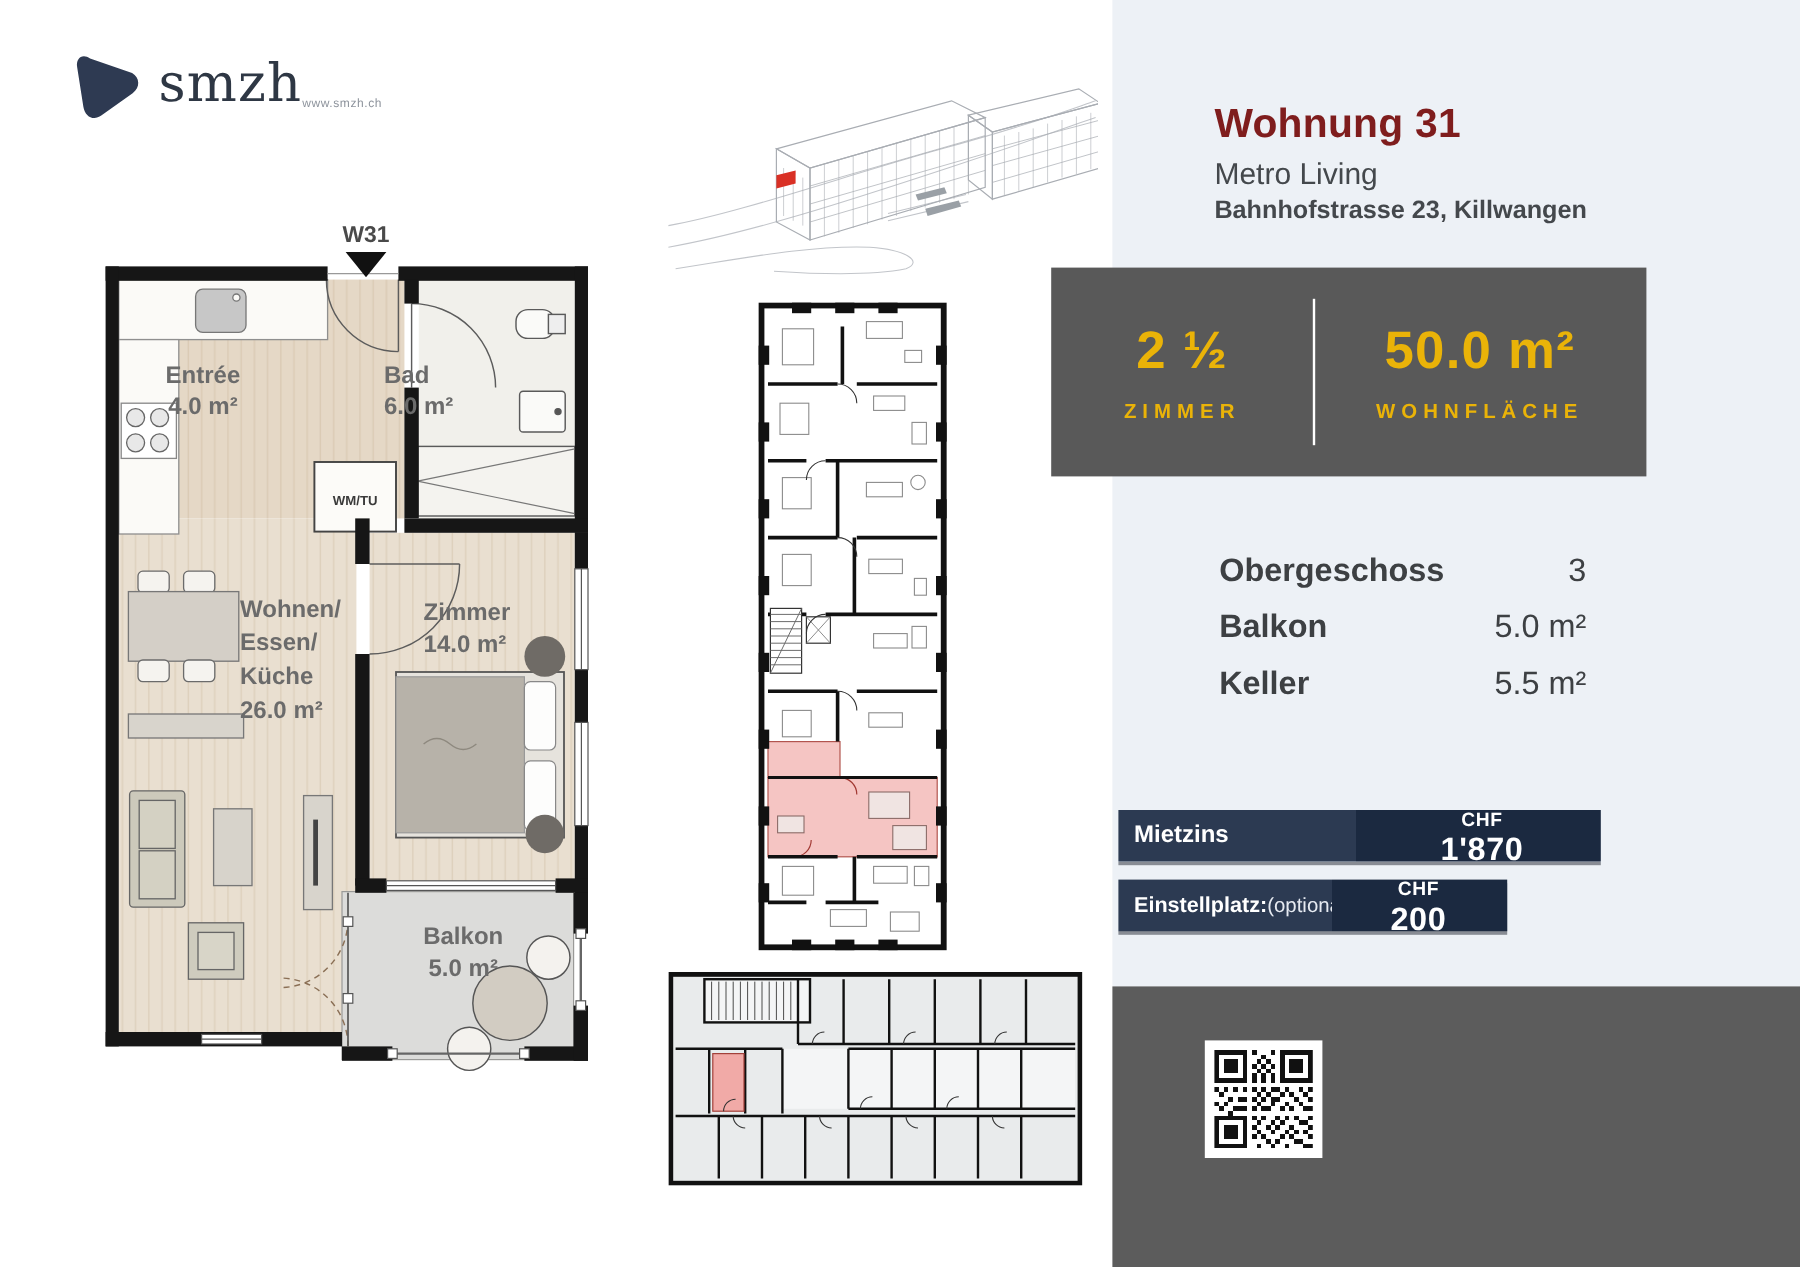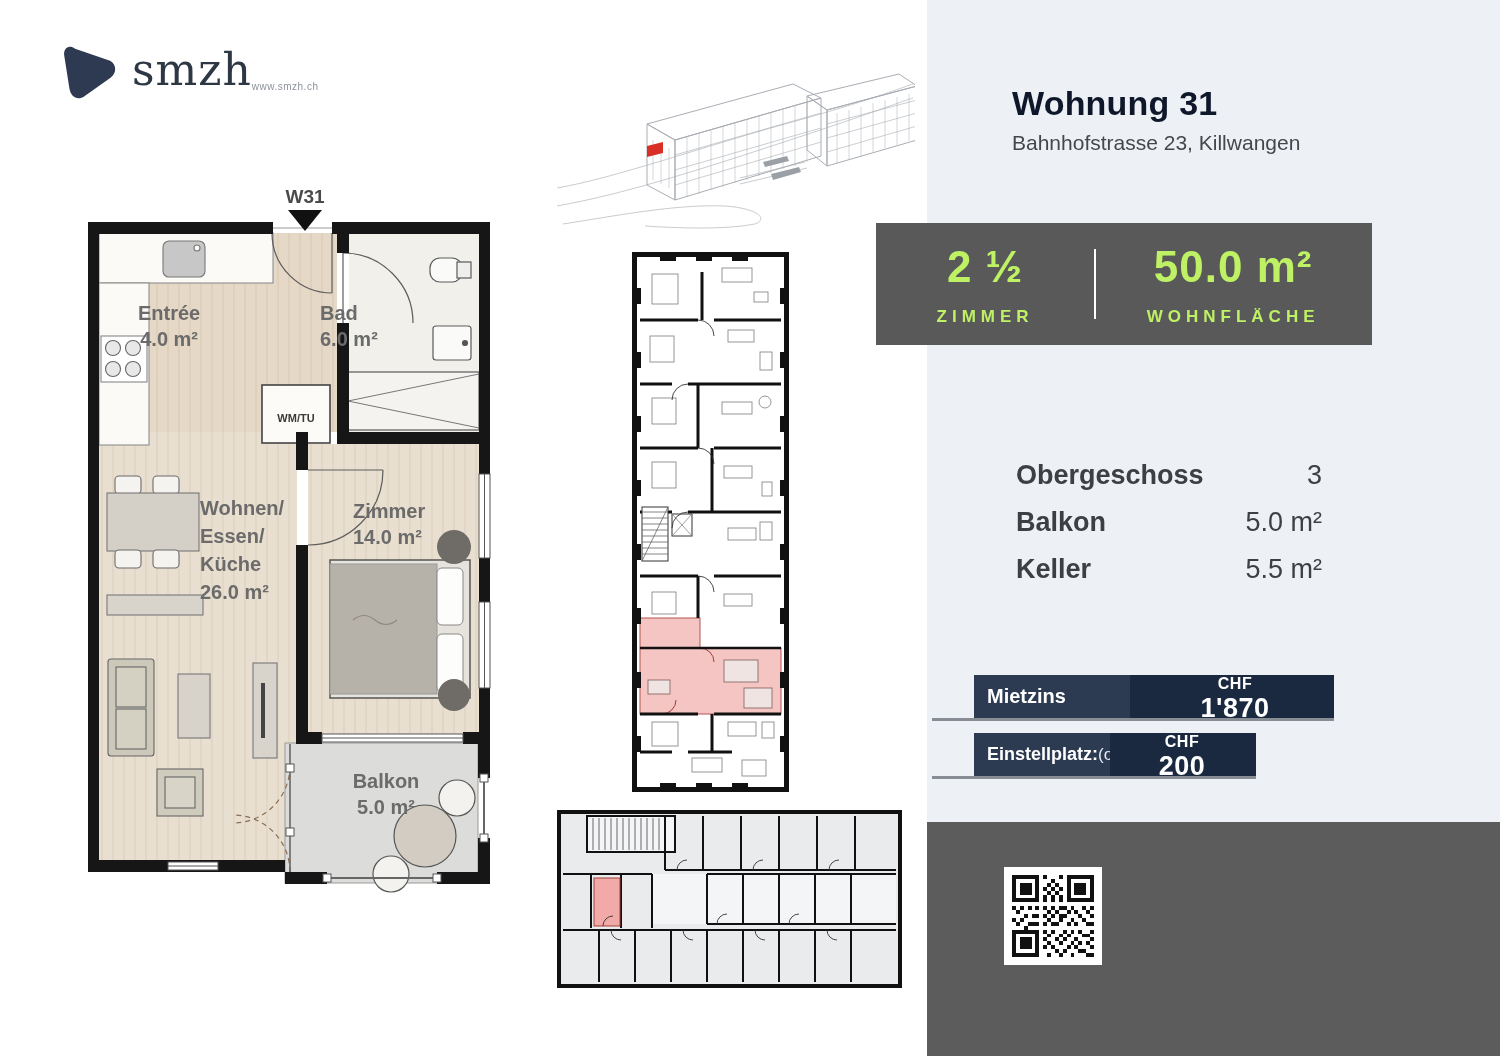--- a/index.html
+++ b/index.html
@@ -23,39 +23,39 @@
       border-left:17px solid transparent;border-right:17px solid transparent;border-top:21px solid #111;}
 
   
   .site-sketch{position:absolute;left:555px;top:28px;width:360px;height:202px;}
   .floor-overview{position:absolute;left:632px;top:252px;width:157px;height:540px;}
   .basement-plan{position:absolute;left:557px;top:810px;width:345px;height:178px;}
 
   
   .panel{position:absolute;left:927px;top:0;width:573px;height:822px;background:#edf1f6;}
   .title-block{position:absolute;left:1012px;top:84px;color:#3d4144;}
-  .title-block h1{margin:0 0 8px 0;font-size:34px;font-weight:700;letter-spacing:.2px;color:#0f172a;}
+  .title-block h1{margin:0 0 8px 0;font-size:34px;font-weight:700;letter-spacing:.2px;color:#7f1d1d;}
   .title-block .project{margin:0 0 4px 0;font-size:25px;font-weight:400;color:#44484c;}
-  .title-block .address{margin:0;font-size:21px;font-weight:400;color:#44484c;}
-
-  .stats-card{position:absolute;left:876px;top:223px;width:496px;height:122px;background:#595959;color:#bef264;display:flex;}
+  .title-block .address{margin:0;font-size:21px;font-weight:700;color:#44484c;}
+
+  .stats-card{position:absolute;left:876px;top:223px;width:496px;height:174px;background:#595959;color:#eab308;display:flex;}
   .stats-col{display:flex;flex-direction:column;align-items:center;justify-content:center;}
   .stats-col.rooms{width:44%;}
   .stats-col.area{flex:1;}
   .stats-divider{position:absolute;left:44%;top:26px;bottom:26px;width:2px;background:#ffffff;}
   .stats-value{font-size:44px;font-weight:600;letter-spacing:1px;}
   .stats-label{margin-top:15px;font-size:17px;font-weight:700;letter-spacing:5px;}
 
   .details{position:absolute;left:1016px;top:460px;width:306px;}
   .detail-row{display:flex;justify-content:space-between;align-items:baseline;font-size:27px;margin-bottom:16px;color:#3d4043;}
   .detail-label{font-weight:700;}
   .detail-value{font-weight:400;}
 
   .price-bar{position:absolute;display:flex;color:#fff;box-shadow:0 3px 0 rgba(13,18,28,.45);}
-  .price-label-sec{flex:1;background:#2c3a52;display:flex;align-items:center;padding:0 10px 0 13px;white-space:nowrap;overflow:hidden;margin-left:42px;}
+  .price-label-sec{flex:1;background:#2c3a52;display:flex;align-items:center;padding:0 10px 0 13px;white-space:nowrap;overflow:hidden;}
   .price-amount-sec{background:#1b2940;display:flex;align-items:center;justify-content:space-between;flex-direction:column;}
   .bar-mietzins{left:932px;top:675px;width:402px;height:43px;}
   .bar-mietzins .price-label-sec{font-size:20px;font-weight:700;}
   .bar-mietzins .price-amount-sec{width:166px;padding:0 16px 0 22px;}
   .bar-einstellplatz{left:932px;top:733px;width:324px;height:43px;}
   .bar-einstellplatz .price-label-sec{font-size:18px;font-weight:700;justify-content:space-between;}
   .bar-einstellplatz .price-amount-sec{width:124px;padding:0 12px 0 10px;}
   .price-note{font-weight:400;font-size:17px;color:#e6eaf1;}
   .chf{font-size:16px;font-weight:700;letter-spacing:.5px;}
   .amount{font-size:27px;font-weight:700;letter-spacing:.5px;}
@@ -368,20 +368,21 @@
       <path d="M120 60 A10 10 0 0 1 130 50 M196 60 A10 10 0 0 1 206 50 M272 60 A10 10 0 0 1 282 50"></path>
       <path d="M54 120 A10 10 0 0 0 64 130 M126 120 A10 10 0 0 0 136 130 M198 120 A10 10 0 0 0 208 130 M270 120 A10 10 0 0 0 280 130"></path>
       <path d="M46 116 A10 10 0 0 1 56 106 M160 114 A10 10 0 0 1 170 104 M232 114 A10 10 0 0 1 242 104"></path>
     </g>
   </svg>
 
   <div class="panel"></div>
 
   <div class="title-block">
     <h1>Wohnung 31</h1>
+    <p class="project">Metro Living</p>
     <p class="address">Bahnhofstrasse 23, Killwangen</p>
   </div>
 
   <div class="stats-card">
     <div class="stats-col rooms">
       <div class="stats-value">2 ½</div>
       <div class="stats-label">ZIMMER</div>
     </div>
     <div class="stats-divider"></div>
     <div class="stats-col area">

